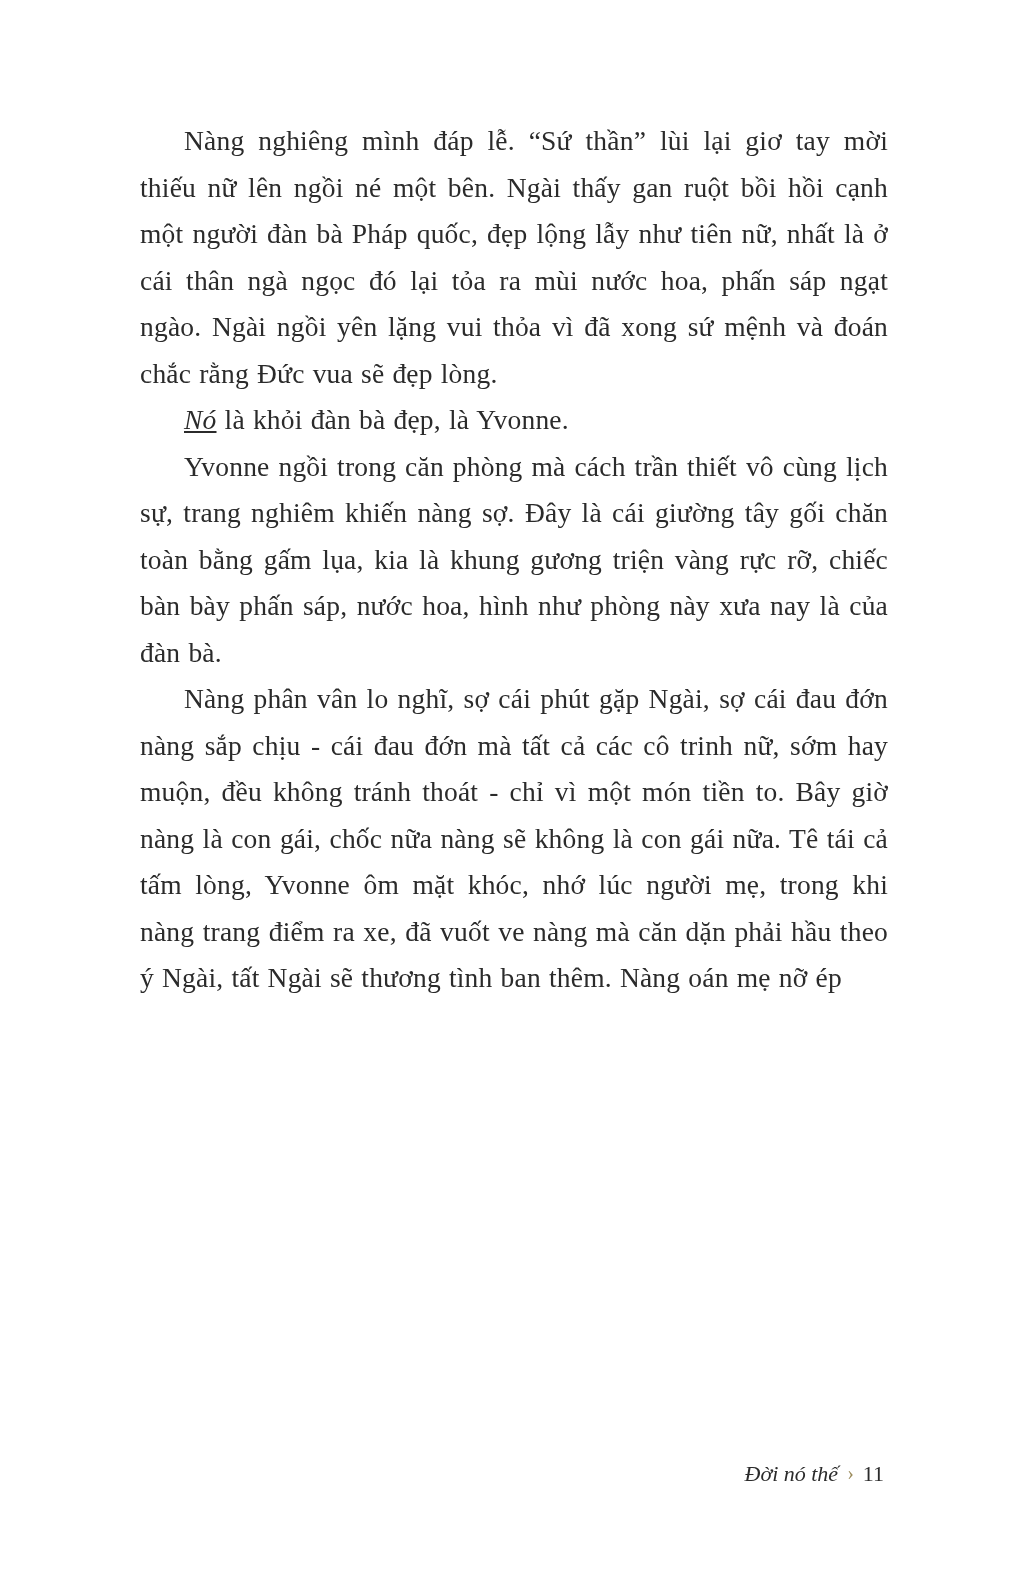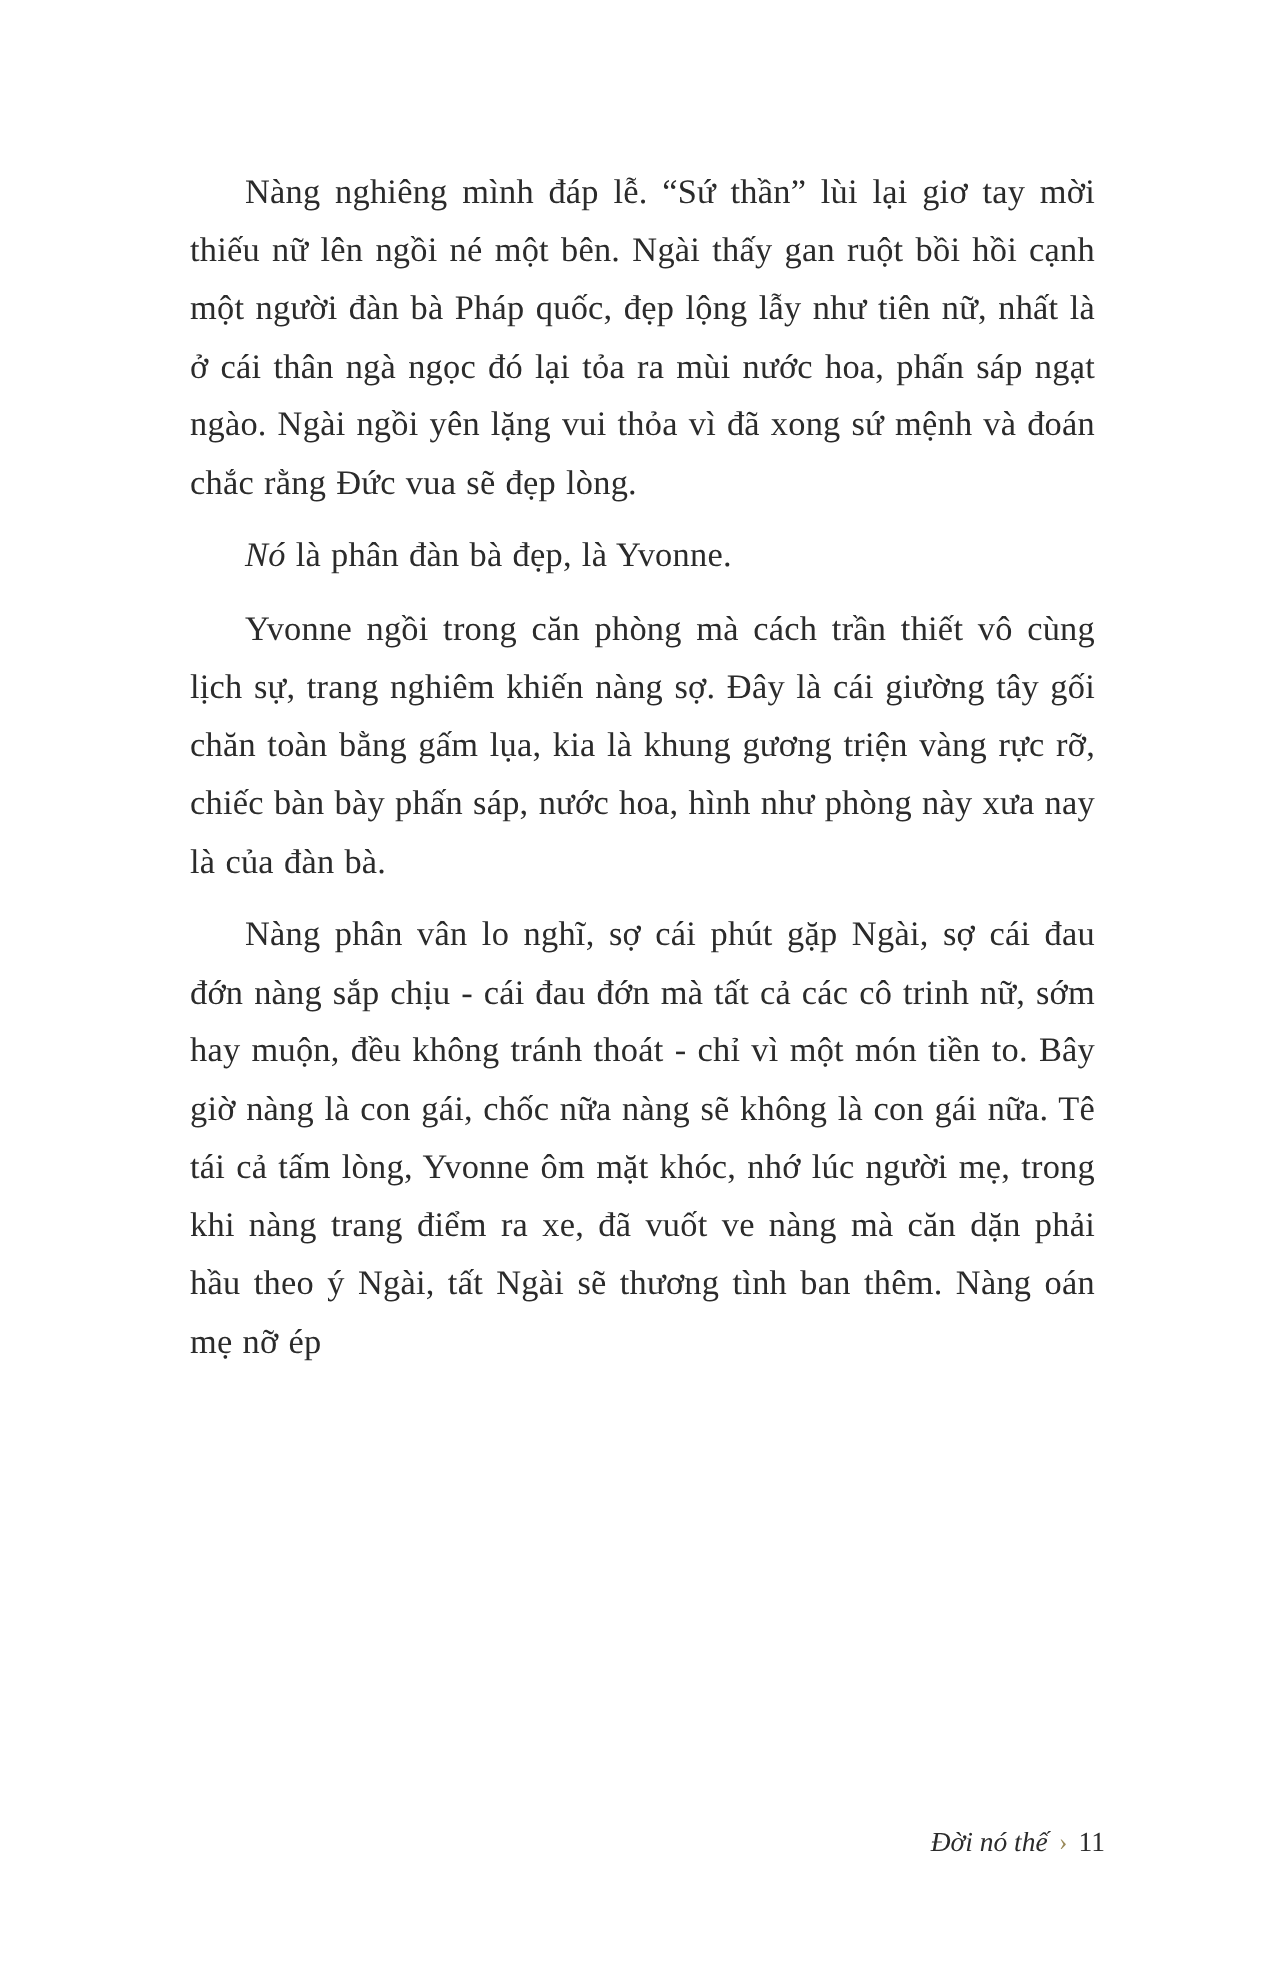--- a/index.html
+++ b/index.html
@@ -16,30 +16,31 @@
     font-family: "Liberation Serif", "DejaVu Serif", serif;
     color: #2b2b2b;
   }
   .text-block {
     position: absolute;
     top: 118px;
     left: 140px;
     width: 748px;
   }
   .text-block p {
-    margin: 12px;
+    margin: 0;
     font-size: 27.5px;
     line-height: 46.5px;
     text-align: justify;
     text-indent: 44px;
     letter-spacing: 0.2px;
     word-spacing: 1px;
   }
   .text-block p em {
     font-style: italic;
+    text-decoration: underline;
   }
   .footer {
     position: absolute;
     right: 140px;
     bottom: 88px;
     font-size: 22px;
     color: #2b2b2b;
     display: flex;
     align-items: baseline;
     gap: 9px;
@@ -61,21 +62,21 @@
 </head>
 <body>
 
 <div class="page">
 
   <div class="text-block">
 
     <p><em></em><span>Nàng nghiêng mình đáp lễ. “Sứ thần” lùi lại giơ tay mời thiếu nữ lên ngồi né một bên. Ngài thấy gan ruột bồi hồi cạnh một người đàn bà Pháp quốc, đẹp lộng lẫy như tiên nữ, nhất là ở cái thân ngà ngọc đó lại tỏa ra mùi nước hoa, phấn sáp ngạt ngào. Ngài ngồi yên lặng vui thỏa vì đã xong sứ mệnh và đoán chắc rằng Đức vua sẽ đẹp lòng.</span></p>
 
 
-    <p><em>Nó</em><span> là phân đàn bà đẹp, là Yvonne.</span></p>
+    <p><em>Nó</em><span> là khỏi đàn bà đẹp, là Yvonne.</span></p>
 
 
     <p><em></em><span>Yvonne ngồi trong căn phòng mà cách trần thiết vô cùng lịch sự, trang nghiêm khiến nàng sợ. Đây là cái giường tây gối chăn toàn bằng gấm lụa, kia là khung gương triện vàng rực rỡ, chiếc bàn bày phấn sáp, nước hoa, hình như phòng này xưa nay là của đàn bà.</span></p>
 
     <p><em></em><span>Nàng phân vân lo nghĩ, sợ cái phút gặp Ngài, sợ cái đau đớn nàng sắp chịu - cái đau đớn mà tất cả các cô trinh nữ, sớm hay muộn, đều không tránh thoát - chỉ vì một món tiền to. Bây giờ nàng là con gái, chốc nữa nàng sẽ không là con gái nữa. Tê tái cả tấm lòng, Yvonne ôm mặt khóc, nhớ lúc người mẹ, trong khi nàng trang điểm ra xe, đã vuốt ve nàng mà căn dặn phải hầu theo ý Ngài, tất Ngài sẽ thương tình ban thêm. Nàng oán mẹ nỡ ép</span></p>
 
   </div>
 
   <div class="footer">
     <span class="book-title">Đời nó thế</span>

